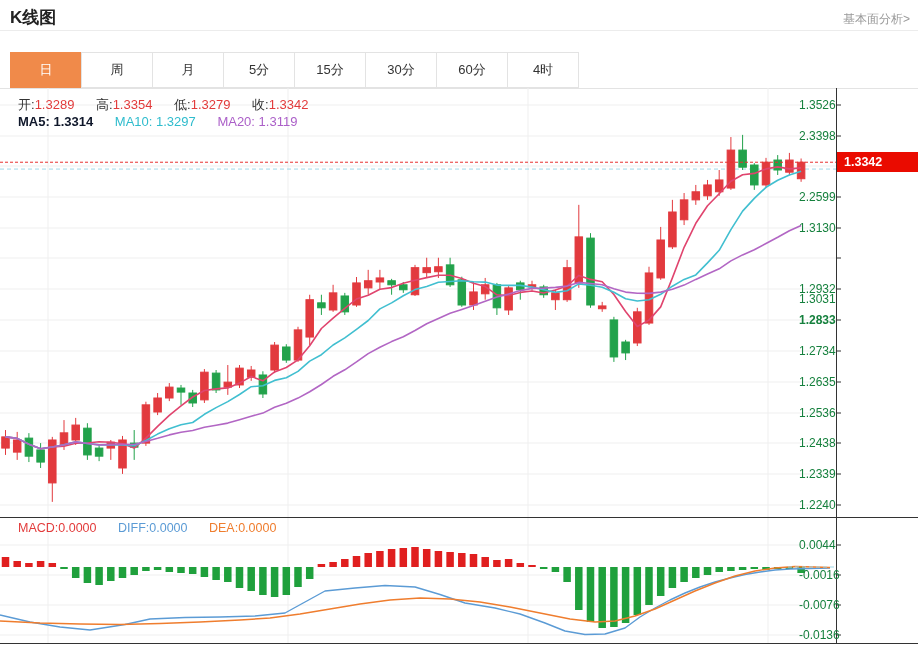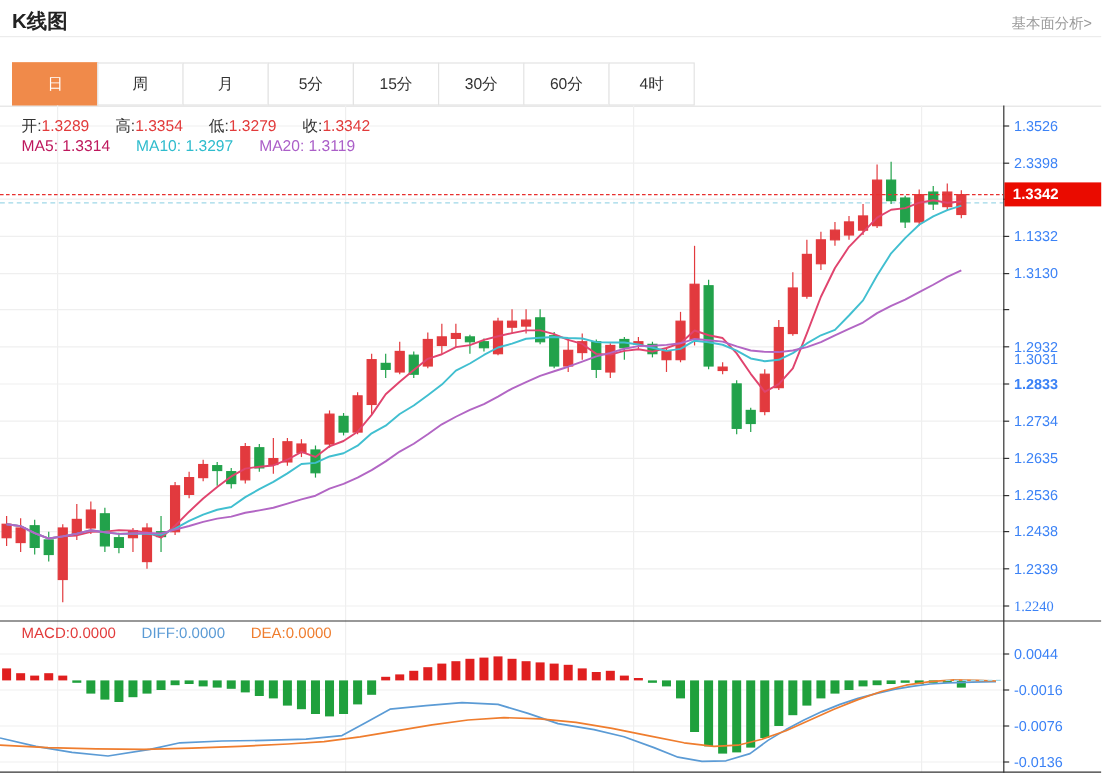--- a/index.html
+++ b/index.html
@@ -15,26 +15,26 @@
   .tab.selected{background:#f08a4a;border-color:#f08a4a;color:#fff;}
   .tab-underline{position:absolute;left:0;top:88px;width:918px;height:1px;background:#e3e3e3;}
   svg{position:absolute;left:0;top:0;}
   .overlay{position:absolute;font-size:13px;white-space:nowrap;}
   .ohlc-line{left:18px;top:96px;}
   .ma-line{left:18px;top:114px;}
   .macd-line{left:18px;top:521px;font-size:12.5px;}
   .grp{margin-right:18px;text-align:right;}
   .lbl{color:#333;}
   .val-red{color:#e23b3b;}
-  .ma5{color:#be185d;}
+  .ma5{color:#0f172a;font-weight:bold;}
   .ma10{color:#2fbccd;}
   .ma20{color:#ab5fc8;}
   .diff{color:#5b9bd5;}
   .dea{color:#ef7d2e;}
-  .axis-label{position:absolute;left:845px;height:14px;line-height:14px;font-size:12px;color:#3b82f6;}
+  .axis-label{position:absolute;left:799px;height:14px;line-height:14px;font-size:12px;color:#15803d;}
   .price-tag{position:absolute;left:837px;top:152px;width:81px;height:20px;line-height:20px;
              background:#ea0b00;color:#fff;font-size:12.5px;font-weight:bold;padding-left:7px;box-sizing:border-box;}
 </style>
 </head>
 <body>
 
 <div class="page">
 
   <div class="title">K线图</div>
   <a class="toplink">基本面分析&gt;</a>
@@ -328,31 +328,31 @@
 
   <div class="overlay macd-line">
     <span class="grp val-red"><span>MACD:</span><span>0.0000</span></span>
     <span class="grp diff"><span>DIFF:</span><span>0.0000</span></span>
     <span class="grp dea"><span>DEA:</span><span>0.0000</span></span>
   </div>
 
   <div id="axis-labels">
       <div class="axis-label" style="top: 98px;">1.3526</div>
       <div class="axis-label" style="top: 129px;">2.3398</div>
-      <div class="axis-label" style="top: 190px;">1.1332</div>
+      <div class="axis-label" style="top: 190px;">2.2599</div>
       <div class="axis-label" style="top: 221px;">1.3130</div>
       <div class="axis-label" style="top: 251px; margin-top: 41px;">1.3031</div>
       <div class="axis-label" style="top: 282px;">1.2932</div>
       <div class="axis-label" style="top: 313px; font-weight: bold;">1.2833</div>
       <div class="axis-label" style="top: 344px;">1.2734</div>
       <div class="axis-label" style="top: 375px;">1.2635</div>
       <div class="axis-label" style="top: 406px;">1.2536</div>
       <div class="axis-label" style="top: 436px;">1.2438</div>
       <div class="axis-label" style="top: 467px;">1.2339</div>
-      <div class="axis-label" style="top: 498px; font-family: Liberation Serif, serif;">1.2240</div>
+      <div class="axis-label" style="top: 498px;">1.2240</div>
       <div class="axis-label" style="top: 538px;">0.0044</div>
       <div class="axis-label" style="top: 568px;">-0.0016</div>
       <div class="axis-label" style="top: 598px;">-0.0076</div>
       <div class="axis-label" style="top: 628px;">-0.0136</div>
     </div>
 
   <div class="price-tag">1.3342</div>
 
 </div>
 

